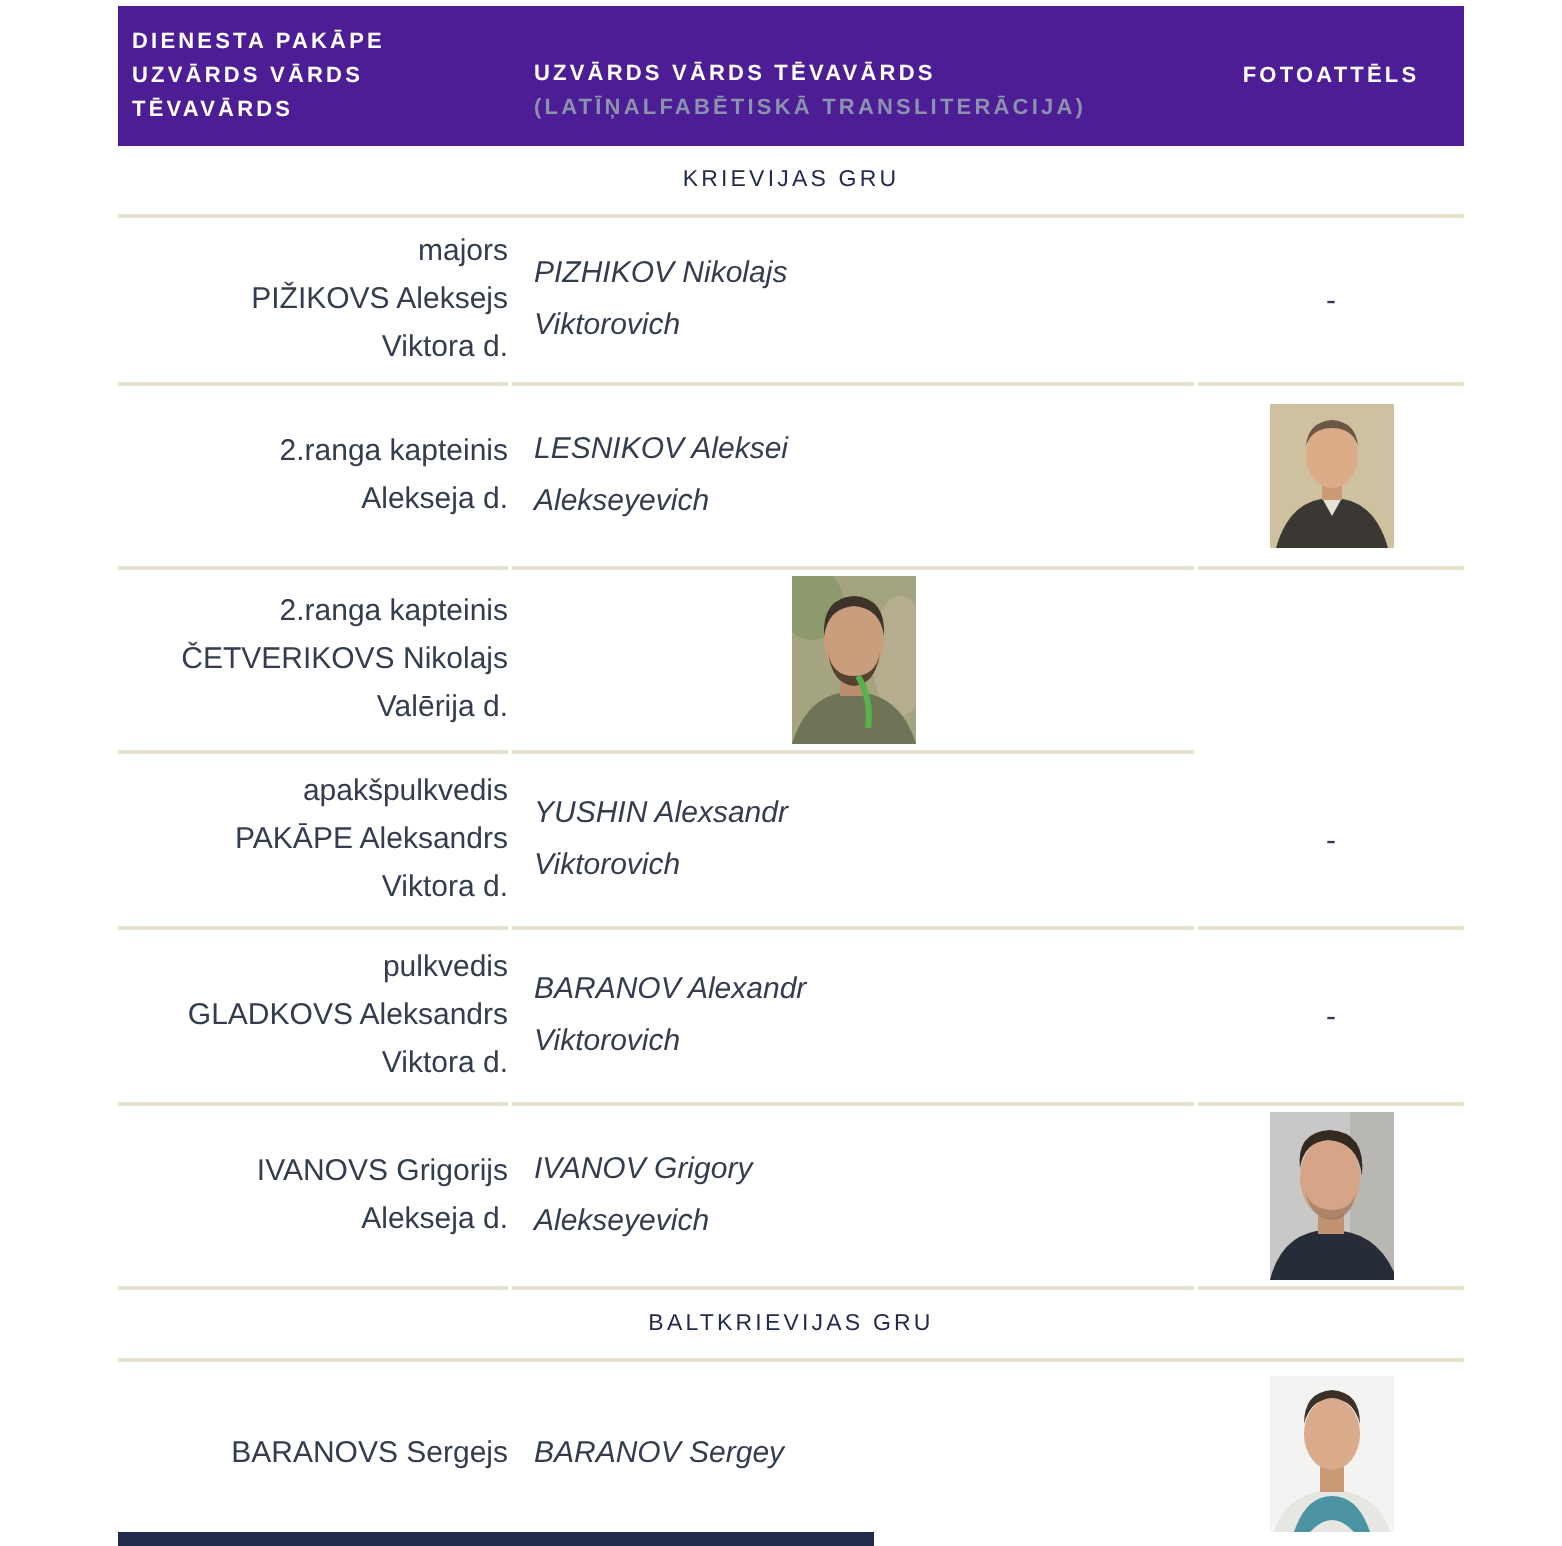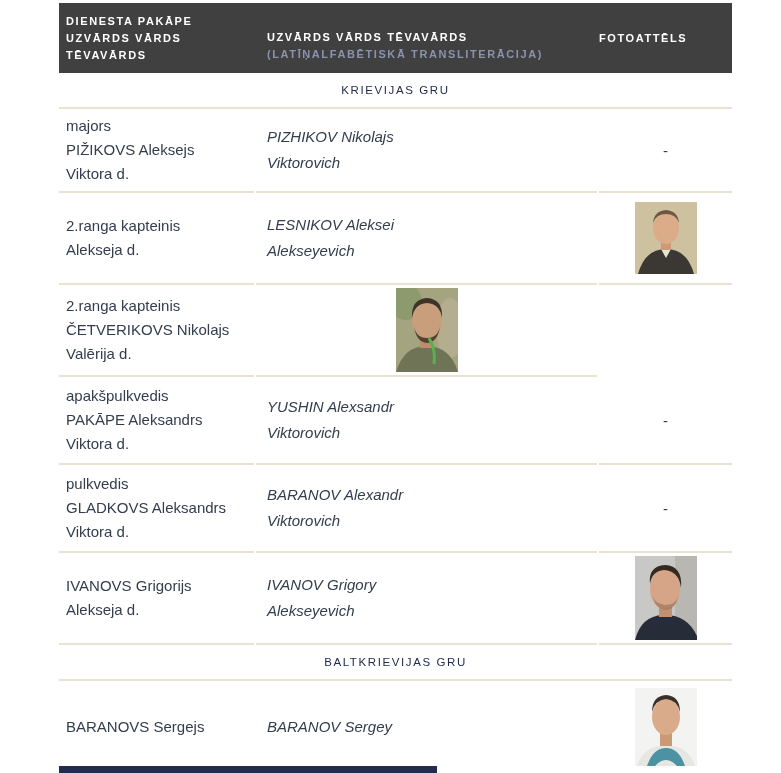--- a/index.html
+++ b/index.html
@@ -5,44 +5,44 @@
   html,body{margin:0;padding:0;background:#ffffff;}
   body{
     width:781px;height:773px;position:relative;overflow:hidden;
     font-family:"Liberation Sans",sans-serif;color:#333d4d;
   }
   .table{position:absolute;left:59px;top:3px;width:673px;}
 
   
   .thead{
     display:grid;grid-template-columns:195px 341px 133px;column-gap:2px;
-    background:#404040;height:70px;align-items:center;
+    background:#4c1d95;height:70px;align-items:center;
   }
   .th{color:#ffffff;font-size:11px;font-weight:bold;letter-spacing:1.6px;line-height:17px;}
   .th1{padding-left:7px;}
   .th2{padding-left:11px;margin-top:15px;}
   .th2 .sub{color:#8b92ad;}
-  .th3{text-align:left;}
+  .th3{text-align:center;}
 
   
   .section-row{
     height:34px;display:flex;align-items:center;justify-content:center;
     border-bottom:2px solid #e8e3d1;
     color:#232c4e;font-size:11.5px;font-weight:normal;letter-spacing:1.6px;
   }
 
   
   .row{display:grid;grid-template-columns:195px 341px 133px;column-gap:2px;}
   .row .cell{
     border-bottom:2px solid #e8e3d1;
     display:flex;flex-direction:column;justify-content:center;
   }
   .row--last .cell{border-bottom:none;}
   .r-84{min-height:84px}.r-88{min-height:88px}.r-92{min-height:92px}
-  .c1{padding-left:7px;font-size:15px;line-height:24px;}
+  .c1{padding-left:7px;font-size:15px;line-height:24px;text-align:right;}
   .c2{padding-left:11px;font-size:15px;font-style:italic;line-height:26px;}
   .c3{align-items:center;justify-content:center;}
   .dash{font-size:15px;color:#333d4d;}
   .photo{display:block;}
 
   .bottom-bar{position:absolute;left:59px;top:766px;width:378px;height:7px;background:#232c4e;}
 </style>
 </head>
 <body>
 

